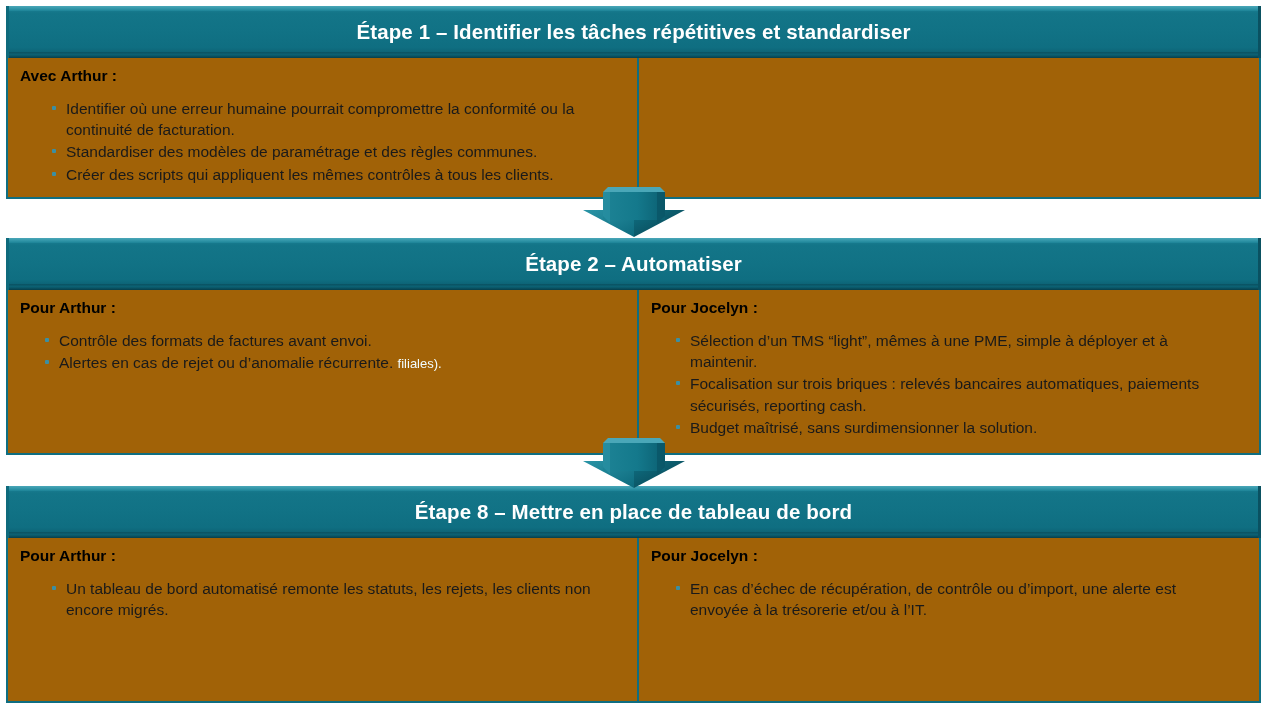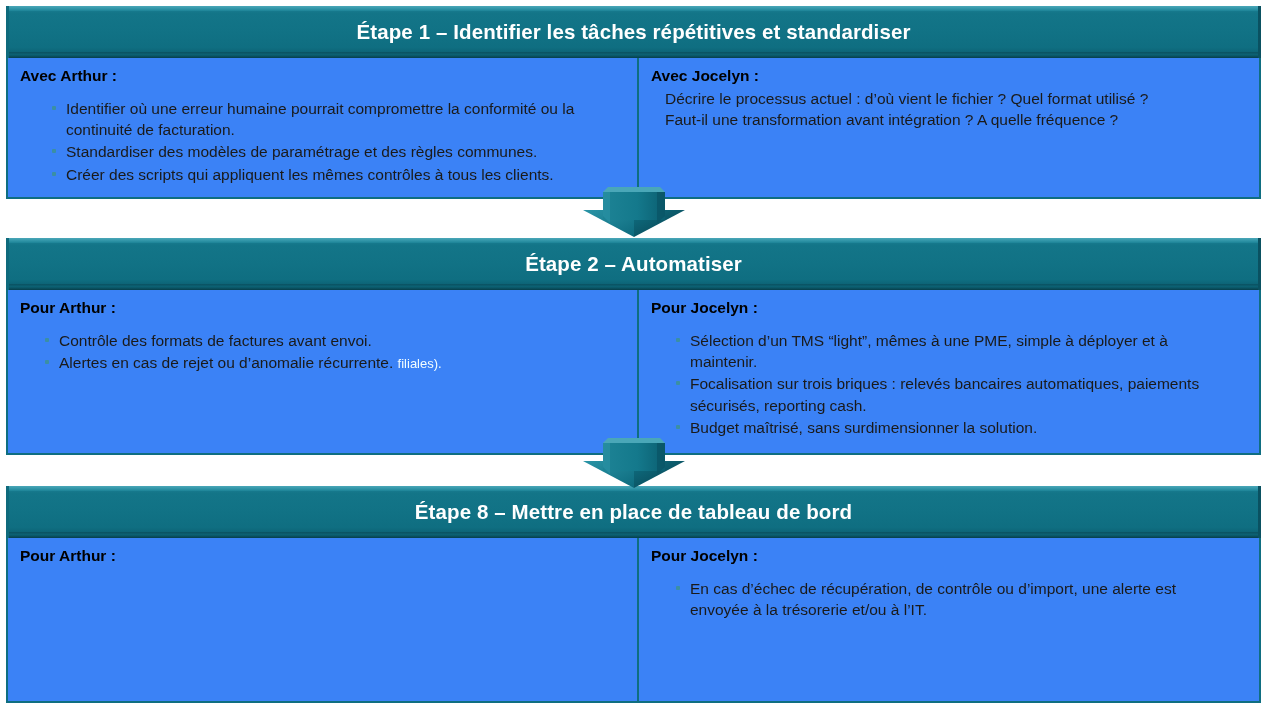--- a/index.html
+++ b/index.html
@@ -70,21 +70,21 @@
     font-size: 20.5px;
     font-weight: bold;
     letter-spacing: 0.1px;
     text-align: center;
     line-height: 1.1;
     padding: 0 20px;
   }
 
   .step-body {
     display: flex;
-    background: #3b82f6;
+    background: #a16207;
     border: 2px solid #0f6e81;
     border-top: none;
     box-sizing: border-box;
   }
 
   .col {
     box-sizing: border-box;
     padding: 8px 10px 8px 12px;
     position: relative;
   }
@@ -166,27 +166,20 @@
     <div class="step-header">
       <div class="step-title">Étape 1 – Identifier les tâches répétitives et standardiser</div>
     </div>
     <div class="step-body" style="height:141px;">
       <div class="col col-left">
         <div class="col-heading">Avec Arthur :</div>
         <ul class="bullets">
           <li>Identifier où une erreur humaine pourrait compromettre la conformité ou la continuité de facturation.</li>
           <li>Standardiser des modèles de paramétrage et des règles communes.</li>
           <li>Créer des scripts qui appliquent les mêmes contrôles à tous les clients.</li>
-        </ul>
-      </div>
-      <div class="col col-right">
-        <div class="col-heading">Avec Jocelyn :</div>
-        <ul class="plain">
-          <li>Décrire le processus actuel : d’où vient le fichier ? Quel format utilisé ?</li>
-          <li>Faut-il une transformation avant intégration ? A quelle fréquence  ?</li>
         </ul>
       </div>
     </div>
   </div>
 
   <div class="arrow" style="top:183px;">
     <svg width="110" height="54" viewBox="0 0 110 54">
       <defs>
         <linearGradient id="agShaft" x1="0" y1="0" x2="1" y2="0">
           <stop offset="0%" stop-color="#1d8395"></stop>
@@ -251,20 +244,23 @@
     </svg>
   </div>
 
   <div class="step" id="box-step-3" style="top:486px;">
     <div class="step-header">
       <div class="step-title">Étape 8 – Mettre en place de tableau de bord</div>
     </div>
     <div class="step-body" style="height:165px;">
       <div class="col col-left">
         <div class="col-heading">Pour Arthur :</div>
+        <ul class="bullets">
+          <li>Un tableau de bord automatisé remonte les statuts, les rejets, les clients non encore migrés.</li>
+        </ul>
       </div>
       <div class="col col-right">
         <div class="col-heading">Pour Jocelyn :</div>
         <ul class="bullets tight">
           <li>En cas d’échec de récupération, de contrôle ou d’import, une alerte est envoyée à la trésorerie et/ou à l’IT.</li>
         </ul>
       </div>
     </div>
   </div>
 

